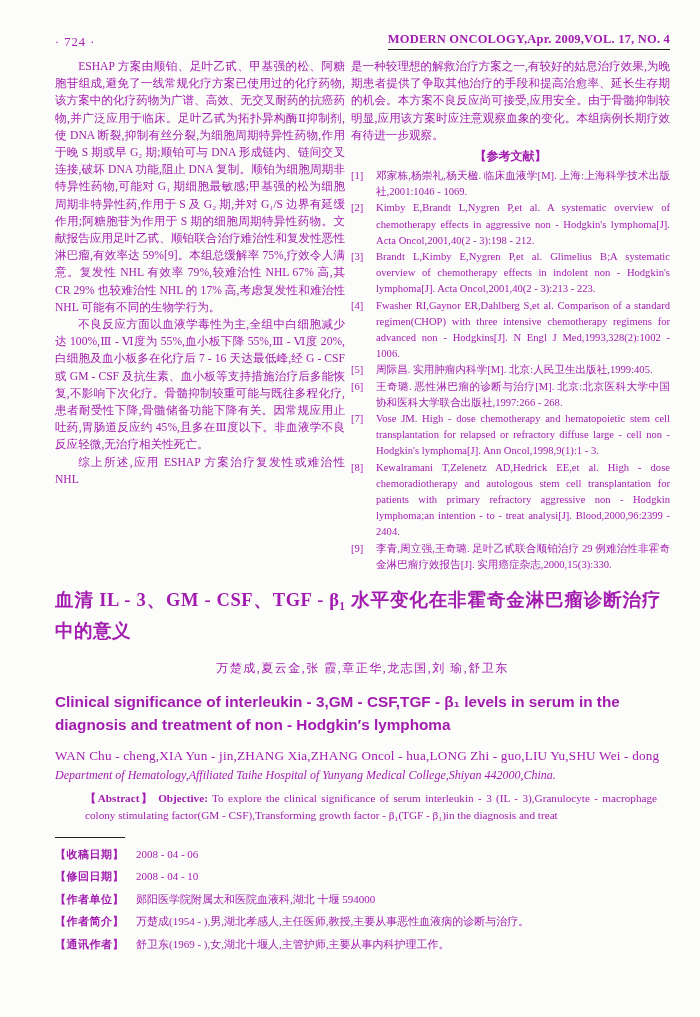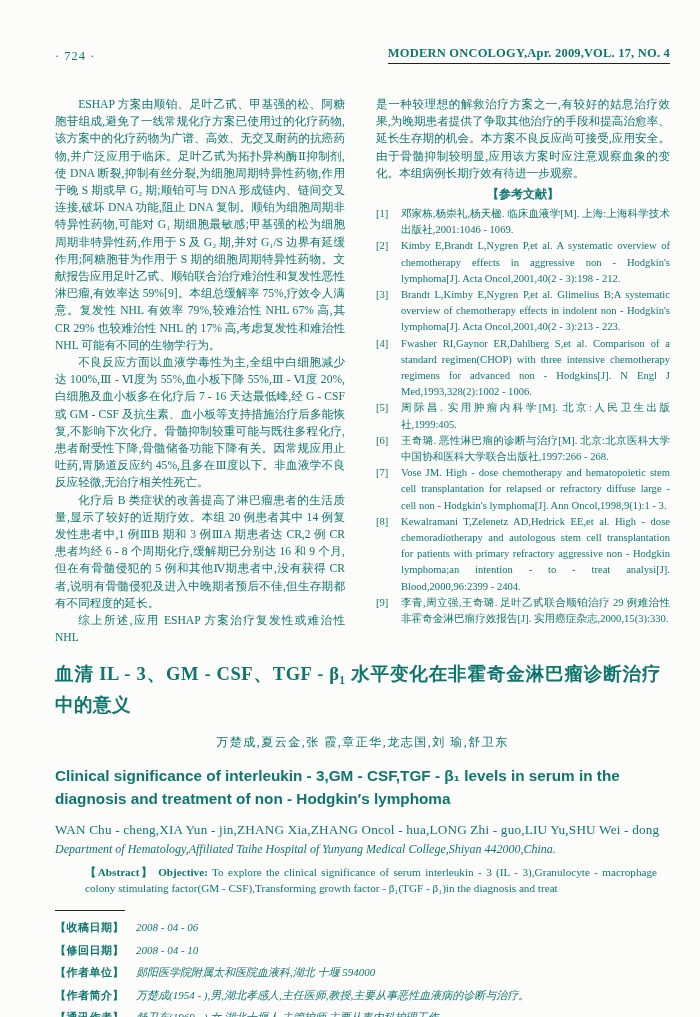--- a/index.html
+++ b/index.html
@@ -1,27 +1,27 @@
 <!DOCTYPE html>
 <html><head>
 <meta charset="utf-8">
 <style>
   html,body{margin:0;padding:0;background:#ffffff;}
   .page{
     width:700px;height:1017px;box-sizing:border-box;
-    background:#fcfcfa;color:#0f766e;
+    background:#fcfcfa;color:#a21caf;
     font-family:"Liberation Serif","DejaVu Serif",serif;
-    padding:46px 30px 0 55px;position:relative;overflow:hidden;
+    padding:32px 30px 0 55px;position:relative;overflow:hidden;
   }
   
   .hdr{display:flex;justify-content:space-between;align-items:flex-end;font-size:12.5px;}
   .hdr .pageno{letter-spacing:1px;}
   .hdr .journal{font-weight:bold;border-bottom:1.6px solid #222;padding-bottom:2px;letter-spacing:0.2px;}
   
-  .columns{display:flex;gap:31px;margin-top:32px;}
+  .columns{display:flex;gap:6px;margin-top:8px;}
   .col-left{width:290px;flex:none;}
   .col-right{flex:1;min-width:0;}
   p.body{font-size:11.6px;line-height:17.2px;text-align:justify;margin:0;text-indent:2em;}
   p.body.noindent{text-indent:0;}
   .ref-heading{text-align:center;font-weight:bold;font-size:12px;margin:4px 0 3px;}
   .ref{display:flex;font-size:10.6px;line-height:16.2px;}
   .ref-label{width:25px;flex:none;}
   .ref-text{flex:1;text-align:justify;}
   .editor-note{text-align:right;font-size:11px;margin-top:3px;padding-right:6px;}
   
@@ -30,37 +30,36 @@
   .title-en{font-family:"Liberation Sans","DejaVu Sans",sans-serif;font-weight:bold;font-size:15.3px;line-height:23px;margin-top:13px;width:625px;}
   .authors-en{font-size:13.2px;margin-top:12px;letter-spacing:0.2px;}
   .affil{font-style:italic;font-size:12px;margin-top:4px;}
   .abstract{margin:7px 0 0 30px;font-size:11.2px;line-height:16.8px;text-align:justify;width:572px;}
   .abstract .lab{font-weight:bold;}
   
   .fn-sep{width:70px;border-top:1.6px solid #222;margin-top:13px;}
   .footnotes{margin-top:5px;font-size:11px;line-height:22.5px;}
   .fn-row{display:flex;}
   .fn-label{font-weight:bold;flex:none;margin-right:12px;letter-spacing:0.5px;}
-  .fn-text{flex:1;font-style:italic;}
+  .fn-text{flex:1;}
 </style>
 </head>
 <body>
 
 <div class="page">
 
   <div class="hdr">
     <span class="pageno">· 724 ·</span>
     <span class="journal">MODERN ONCOLOGY,Apr. 2009,VOL. 17, NO. 4</span>
   </div>
 
   <div class="columns">
     <div class="col-left">
       <p class="body">ESHAP 方案由顺铂、足叶乙甙、甲基强的松、阿糖胞苷组成,避免了一线常规化疗方案已使用过的化疗药物,该方案中的化疗药物为广谱、高效、无交叉耐药的抗癌药物,并广泛应用于临床。足叶乙甙为拓扑异构酶Ⅱ抑制剂,使 DNA 断裂,抑制有丝分裂,为细胞周期特异性药物,作用于晚 S 期或早 G₂ 期;顺铂可与 DNA 形成链内、链间交叉连接,破坏 DNA 功能,阻止 DNA 复制。顺铂为细胞周期非特异性药物,可能对 G₁ 期细胞最敏感;甲基强的松为细胞周期非特异性药,作用于 S 及 G₂ 期,并对 G₁/S 边界有延缓作用;阿糖胞苷为作用于 S 期的细胞周期特异性药物。文献报告应用足叶乙甙、顺铂联合治疗难治性和复发性恶性淋巴瘤,有效率达 59%[9]。本组总缓解率 75%,疗效令人满意。复发性 NHL 有效率 79%,较难治性 NHL 67% 高,其 CR 29% 也较难治性 NHL 的 17% 高,考虑复发性和难治性 NHL 可能有不同的生物学行为。</p>
       <p class="body">不良反应方面以血液学毒性为主,全组中白细胞减少达 100%,Ⅲ - Ⅵ度为 55%,血小板下降 55%,Ⅲ - Ⅵ度 20%,白细胞及血小板多在化疗后 7 - 16 天达最低峰,经 G - CSF 或 GM - CSF 及抗生素、血小板等支持措施治疗后多能恢复,不影响下次化疗。骨髓抑制较重可能与既往多程化疗,患者耐受性下降,骨髓储备功能下降有关。因常规应用止吐药,胃肠道反应约 45%,且多在Ⅲ度以下。非血液学不良反应轻微,无治疗相关性死亡。</p>
-      <p class="body">化疗后 B 类症状的改善提高了淋巴瘤患者的生活质量,显示了较好的近期疗效。本组 20 例患者其中 14 例复发性患者中,1 例ⅢB 期和 3 例ⅢA 期患者达 CR,2 例 CR 患者均经 6 - 8 个周期化疗,缓解期已分别达 16 和 9 个月,但在有骨髓侵犯的 5 例和其他Ⅳ期患者中,没有获得 CR 者,说明有骨髓侵犯及进入中晚期者预后不佳,但生存期都有不同程度的延长。</p>
       <p class="body">综上所述,应用 ESHAP 方案治疗复发性或难治性 NHL</p>
     </div>
     <div class="col-right">
       <p class="body noindent">是一种较理想的解救治疗方案之一,有较好的姑息治疗效果,为晚期患者提供了争取其他治疗的手段和提高治愈率、延长生存期的机会。本方案不良反应尚可接受,应用安全。由于骨髓抑制较明显,应用该方案时应注意观察血象的变化。本组病例长期疗效有待进一步观察。</p>
       <div class="ref-heading">【参考文献】</div>
       <div class="ref">
         <span class="ref-label">[1]</span>
         <span class="ref-text">邓家栋,杨崇礼,杨天楹. 临床血液学[M]. 上海:上海科学技术出版社,2001:1046 - 1069.</span>
       </div>
       <div class="ref">

